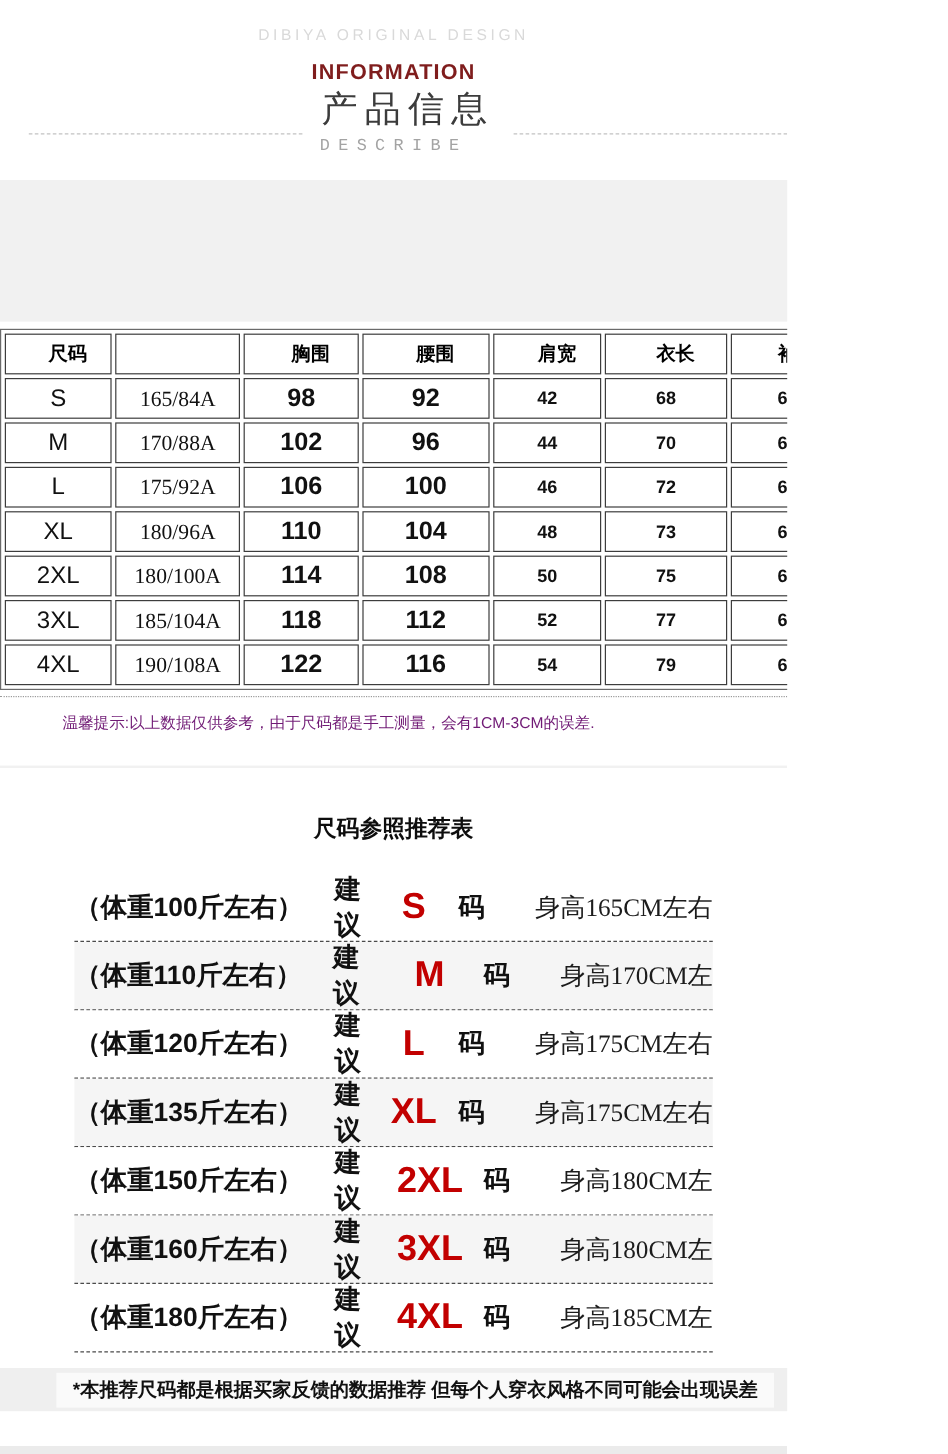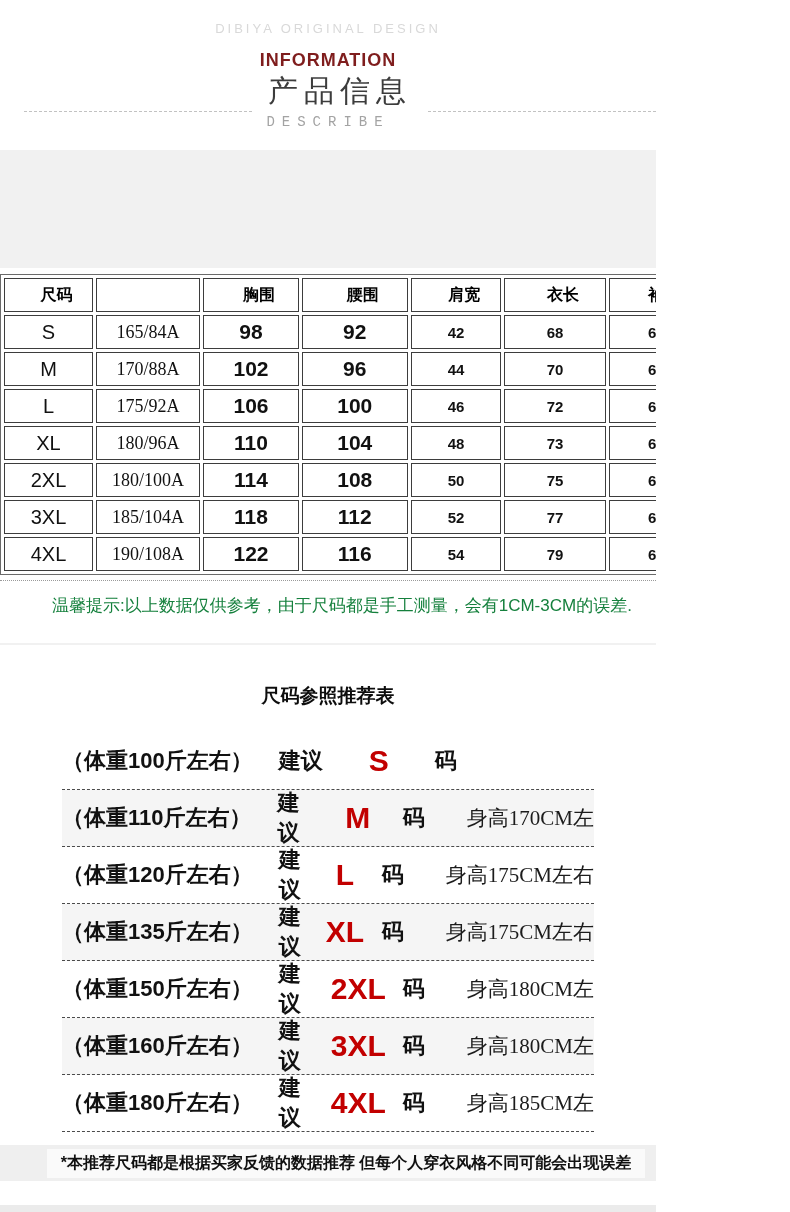--- a/index.html
+++ b/index.html
@@ -21,21 +21,21 @@
   table.size-table{width:708px;margin:6px auto 0;border-collapse:separate;border-spacing:3px;border:1px solid #6a6a6a;background:#fff;}
   .size-table th,.size-table td{border:1px solid #3d3d3d;text-align:center;vertical-align:middle;padding:0;background:#fff;}
   .size-table th{height:32px;font-size:16px;font-weight:700;color:#000;padding-left:16px;}
   .size-table td{height:32px;}
   td.c-size{font-size:20px;font-weight:400;}
   td.c-spec{font-family:"Liberation Serif",serif;font-size:18px;}
   td.c-big{font-size:21px;font-weight:600;}
   td.c-small{font-size:15px;font-weight:700;}
 
   .dotted-sep{width:716px;margin:5px auto 0;border-top:1px dotted #9a9a9a;height:0;}
-  .tip{margin:13px 0 0 52px;font-size:17px;color:#15803d;}
+  .tip{margin:13px 0 0 52px;font-size:13px;color:#701a75;}
   .section-divider{margin-top:26px;border-top:2px solid #f1f1f1;height:0;}
 
   
   .rec-title{margin-top:38px;text-align:center;font-size:19px;font-weight:700;color:#0d0d0d;}
   .rec-list{margin:24px 62px 0;}
   .rec-row{display:flex;align-items:center;height:56px;border-bottom:1px dashed #4a4a4a;background:#fff;}
   .rec-row.alt{background:#f5f5f5;}
   .rec-weight{font-size:22px;font-weight:700;white-space:nowrap;}
   .rec-advise{margin-left:26px;font-size:22px;font-weight:700;}
   .rec-size{width:112px;text-align:center;font-size:30px;font-weight:700;color:#c20000;white-space:nowrap;}
@@ -154,20 +154,21 @@
   <div class="section-divider"></div>
 
   <div class="rec-title">尺码参照推荐表</div>
 
   <div class="rec-list">
     <div class="rec-row">
       <span class="rec-weight">（体重100斤左右）</span>
       <span class="rec-advise">建议</span>
       <span class="rec-size">S</span>
       <span class="rec-code">码</span>
+      <span class="rec-height">身高165CM左右</span>
     </div>
     <div class="rec-row alt">
       <span class="rec-weight">（体重110斤左右）</span>
       <span class="rec-advise">建议</span>
       <span class="rec-size">M</span>
       <span class="rec-code">码</span>
       <span class="rec-height">身高170CM左</span>
     </div>
     <div class="rec-row">
       <span class="rec-weight">（体重120斤左右）</span>

